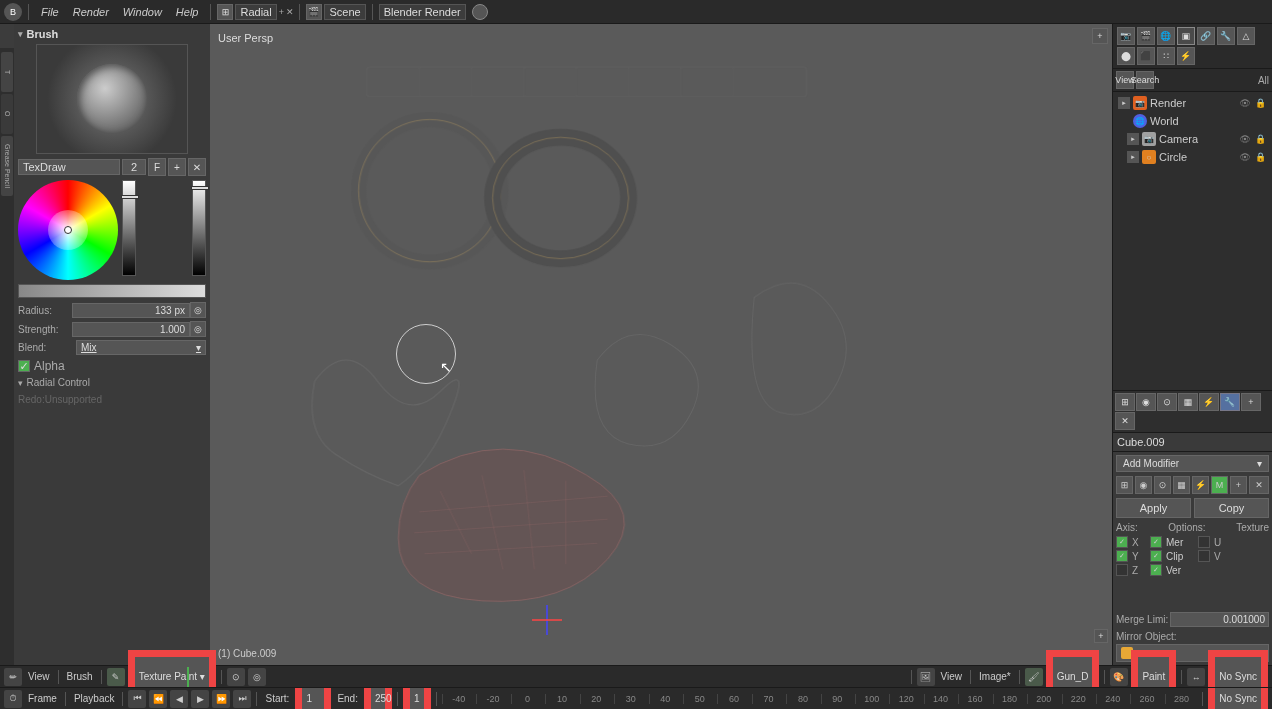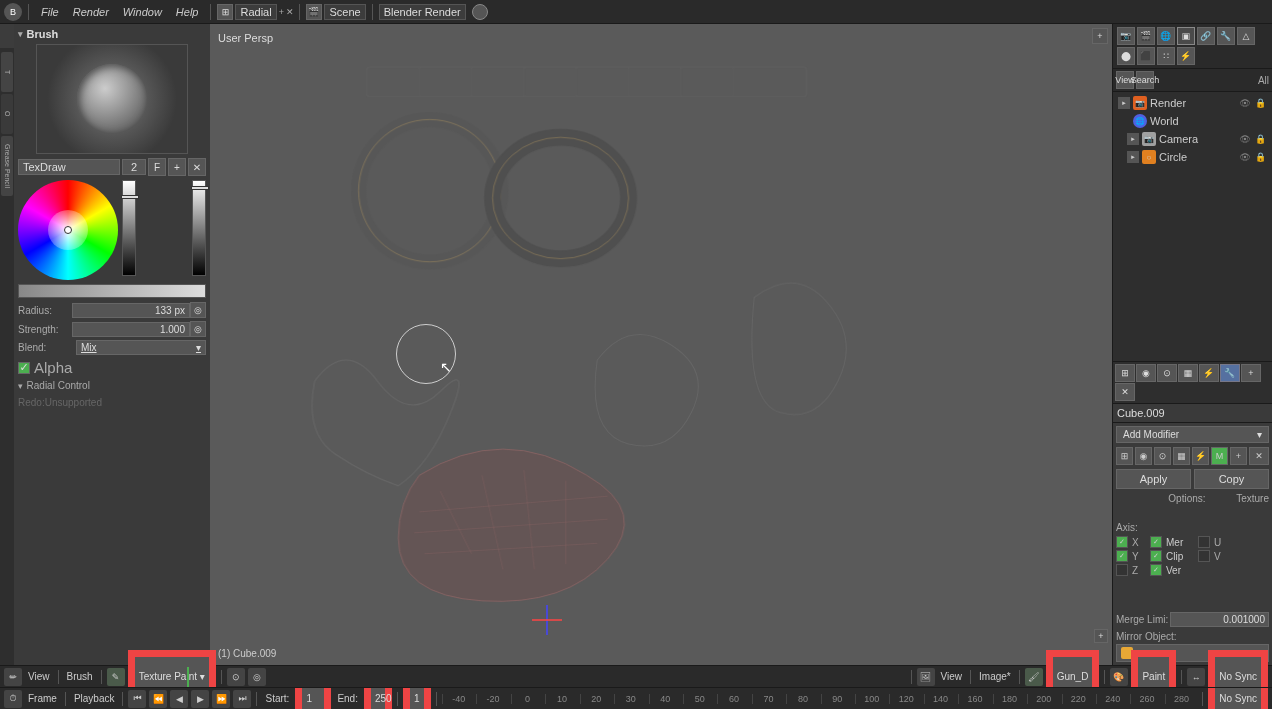--- a/index.html
+++ b/index.html
@@ -244,21 +244,21 @@
     
     .alpha-row {
       display: flex; align-items: center; gap: 4px; margin-bottom: 4px;
     }
     .checkbox-box {
       width: 12px; height: 12px;
       background: #4CAF50;
       border: 1px solid #666;
       display: flex; align-items: center; justify-content: center;
     }
-    .alpha-label { color: #aaa; font-size: 15px; text-align: center; }
+    .alpha-label { color: #aaa; font-size: 12px; text-align: center; }
 
     
     .radial-header {
       display: flex; align-items: center; gap: 4px;
       font-size: 10px; color: #aaa; margin-bottom: 2px;
     }
 
     .redo-label {
       font-size: 10px; color: #666; margin-top: 4px;
     }
@@ -754,21 +754,21 @@
           <div class="mod-icon">✕</div>
         </div>
       </div>
 
       <div class="apply-copy-row">
         <div class="apply-btn">Apply</div>
         <div class="apply-btn">Copy</div>
       </div>
 
       <div style="display:flex;justify-content:space-between;margin-bottom:3px;">
-        <span style="font-size:10px;color:#aaa;margin-top:29px;">Axis:</span>
+        <span style="font-size:10px;color:#aaa;">Axis:</span>
         <span style="font-size:10px;color:#aaa;">Options:</span>
         <span style="font-size:10px;color:#aaa;">Texture</span>
       </div>
 
       <div class="axis-section">
 
         <div class="axis-row">
           <div class="axis-checkbox">✓</div>
           <span style="font-size:10px;color:#aaa;width:14px;">X</span>
           <div class="axis-checkbox">✓</div>

